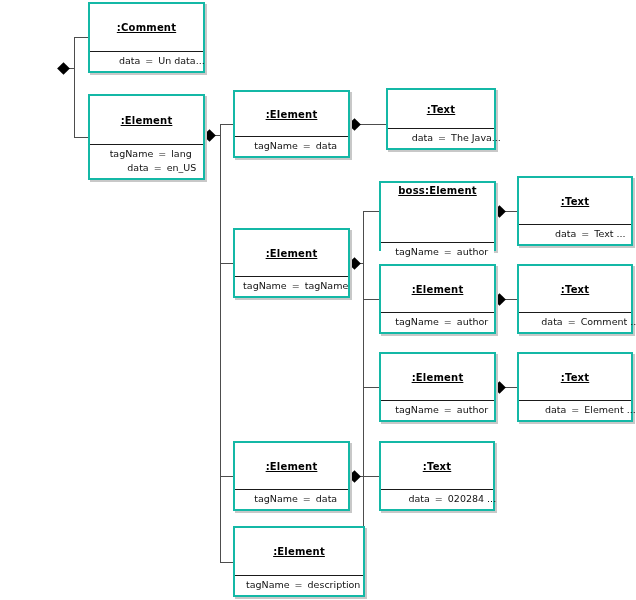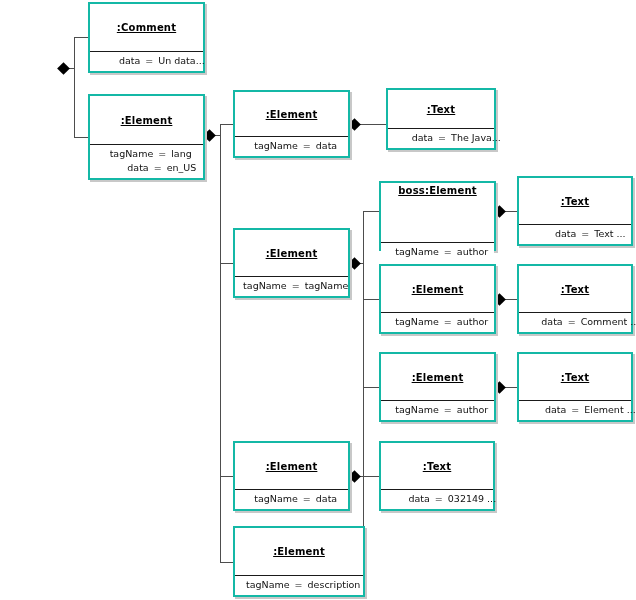--- a/index.html
+++ b/index.html
@@ -267,21 +267,21 @@
       </div>
     </div>
   </div>
 
   <div class="node attrs-aligned" style="left:379px; top:441px; width:116px; height:70px;">
     <div class="node-title">:Text</div>
     <div class="node-attrs">
       <div class="attr">
         <span class="k">data</span>
         <span class="eq">=</span>
-        <span class="v">032149 ...</span>
+        <span class="v">020284 ...</span>
       </div>
     </div>
   </div>
 
   <div class="node attrs-aligned" style="left:233px; top:526px; width:132px; height:71px;">
     <div class="node-title">:Element</div>
     <div class="node-attrs">
       <div class="attr">
         <span class="k">tagName</span>
         <span class="eq">=</span>

